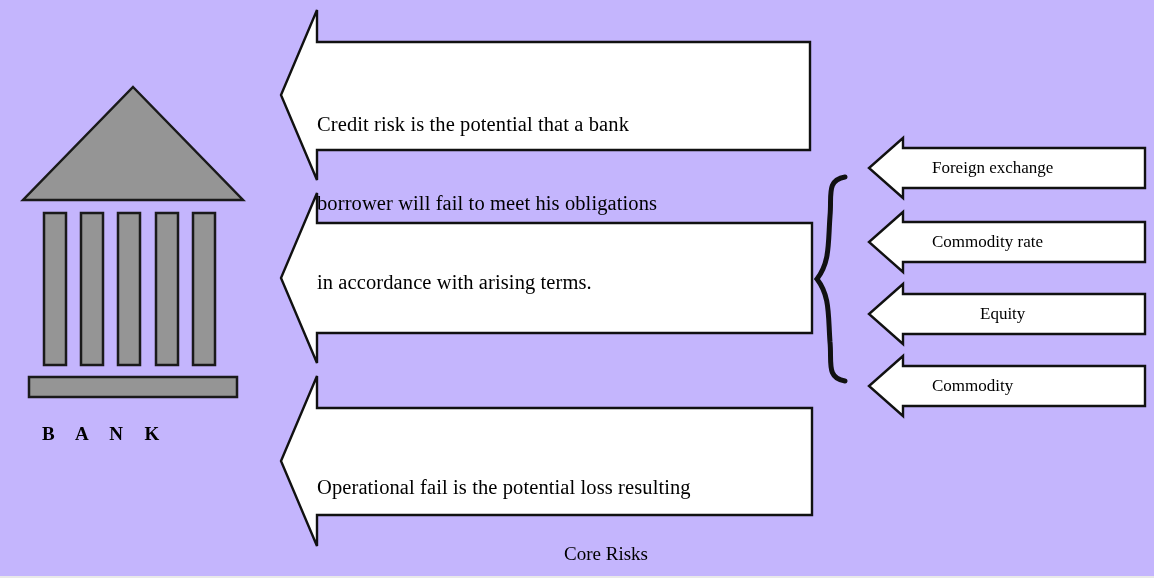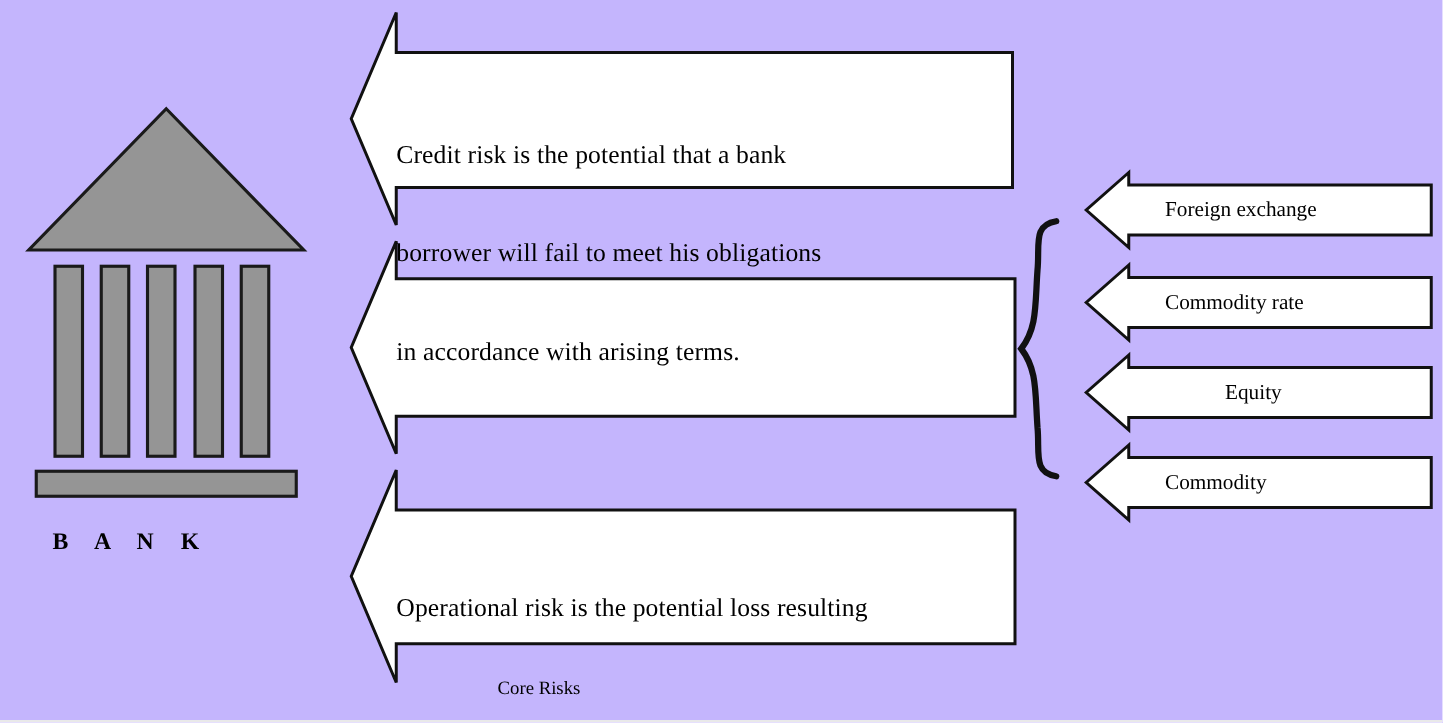--- a/index.html
+++ b/index.html
@@ -31,22 +31,22 @@
     line-height: 1.28;
   }
   .risk-desc {
     font-size: 20.5px;
     letter-spacing: 0.1px;
   }
   .sub-label {
     font-size: 17px;
   }
   .core-label {
-    font-size: 15px;
-    text-align: left;
+    font-size: 19px;
+    text-align: right;
   }
   .bank-word {
     font-size: 19px;
     font-weight: bold;
     letter-spacing: 0.5px;
   }
   .bottom-rule {
     position: absolute;
     left: 0;
     bottom: 0;
@@ -95,21 +95,21 @@
   </svg>
 
   <div class="txt risk-desc" style="left:317px; top:59px; width:490px;">
     <div>Credit risk is the potential that a bank</div>
     <div>borrower will fail to meet his obligations</div>
     <div>in accordance with arising terms.</div>
   </div>
 
 
   <div class="txt risk-desc" style="left:317px; top:422px; width:495px;">
-    <div>Operational risk is the potential loss resulting</div>
+    <div>Operational fail is the potential loss resulting</div>
     
   </div>
 
   <div class="txt sub-label" style="left:932px; top:157px;">Foreign exchange</div>
   <div class="txt sub-label" style="left:932px; top:231px;">Commodity rate</div>
   <div class="txt sub-label" style="left:932px; top:303px;margin-left:48px;">Equity</div>
   <div class="txt sub-label" style="left:932px; top:375px;text-align:right;">Commodity</div>
 
   <div class="txt bank-word" style="left:42px; top:422px; width:180px; text-align:left;">B    A    N    K</div>
 

